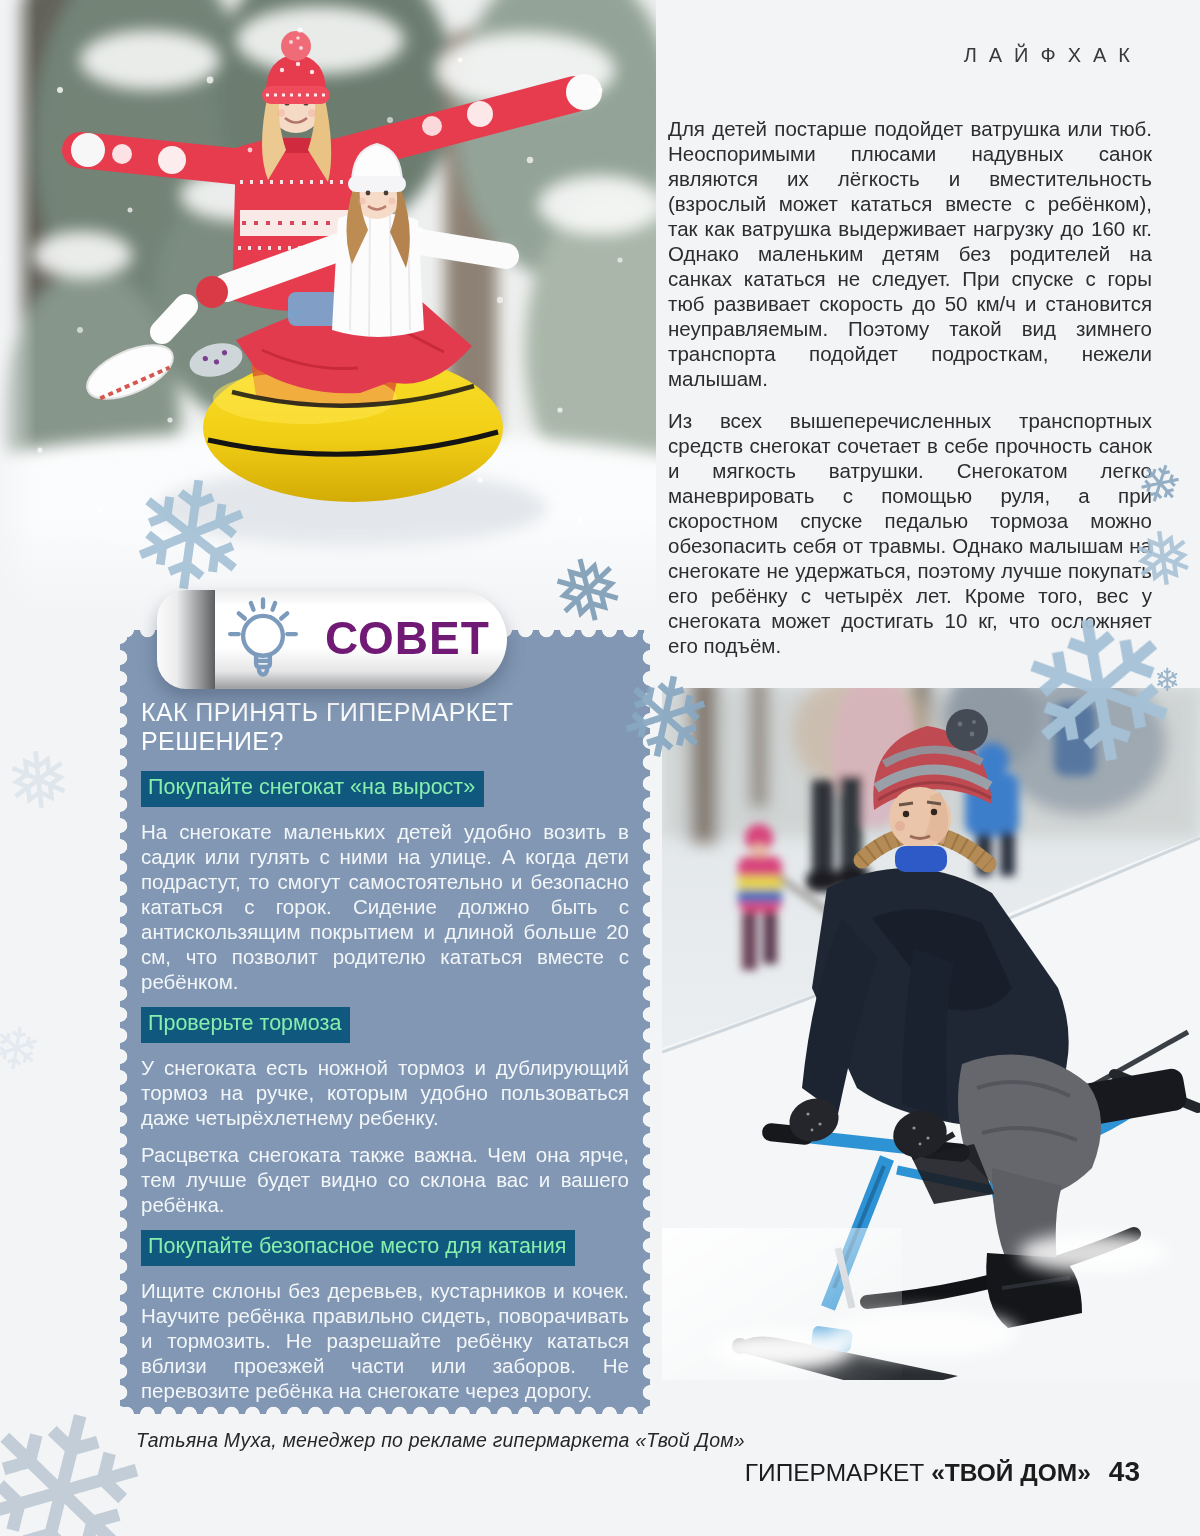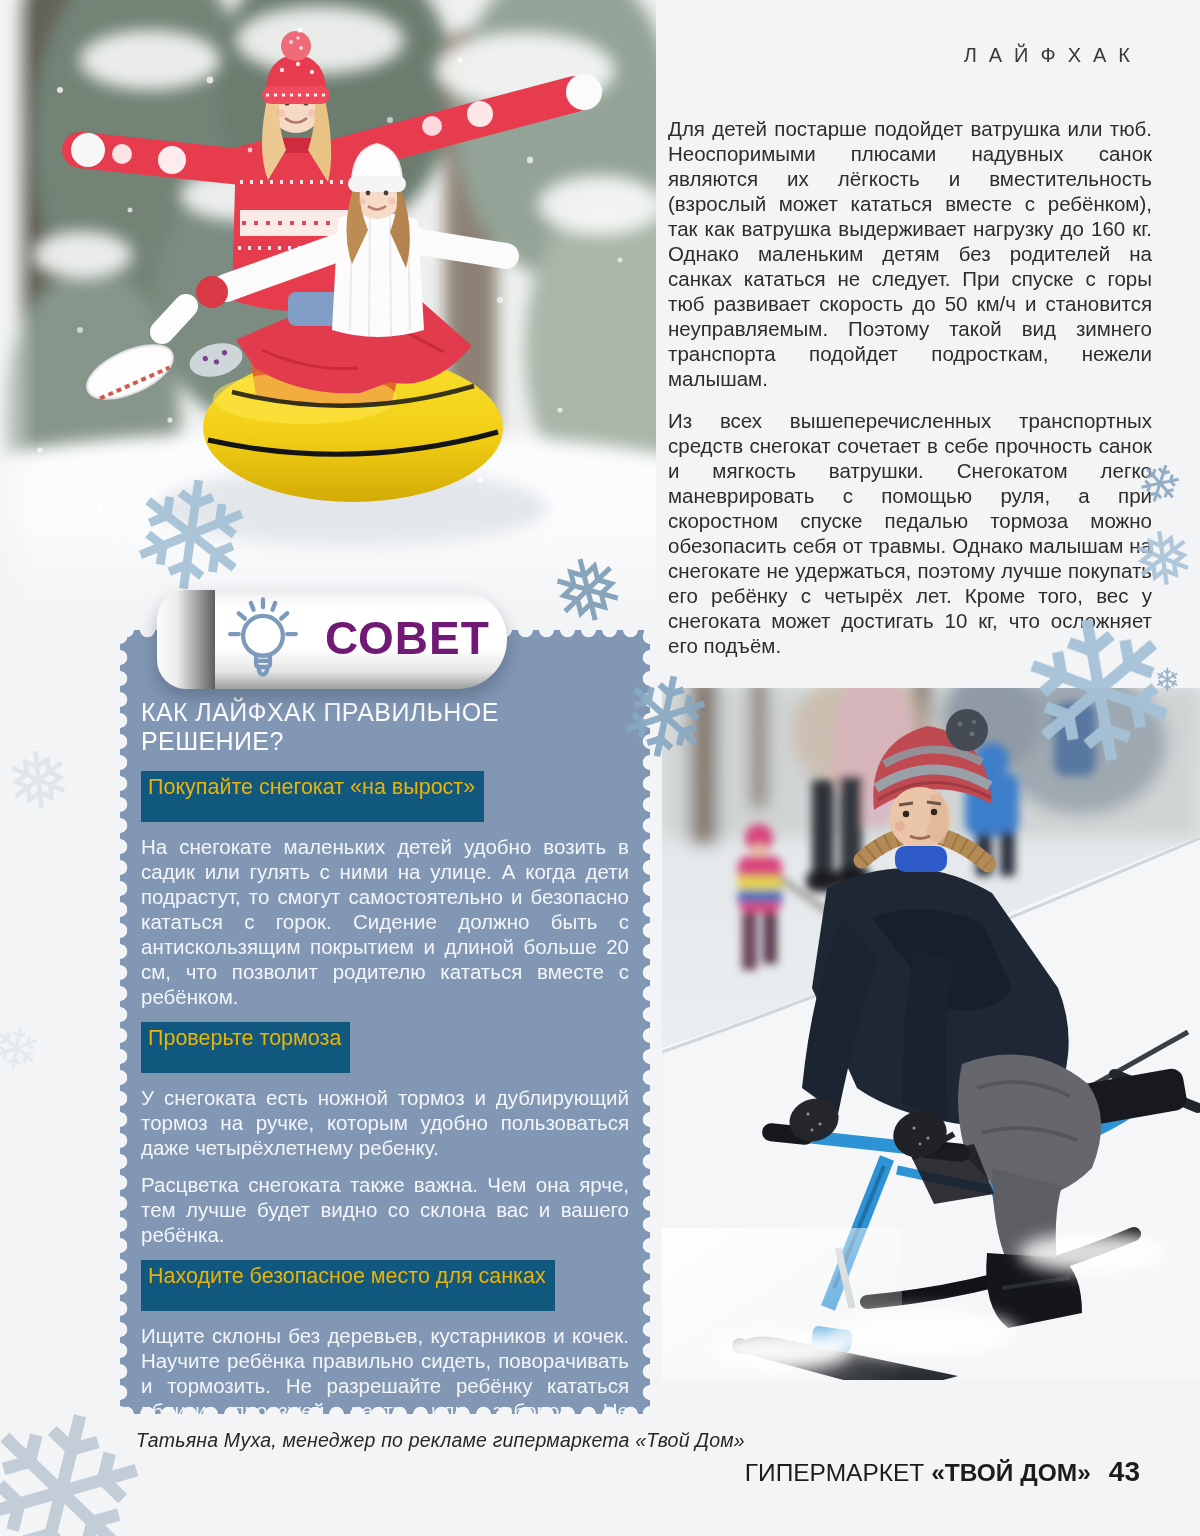--- a/index.html
+++ b/index.html
@@ -47,22 +47,22 @@
     background-size:16px 21px;background-repeat:repeat-y;}
   .perf.r{top:-4px;bottom:-4px;right:-8px;width:16px;
     background-image:radial-gradient(circle at 8px 10.5px,#f3f4f6 7px,rgba(243,244,246,0) 7.6px);
     background-size:16px 21px;background-repeat:repeat-y;}
 
   .advice-inner{position:absolute;inset:0;padding:0 21px;box-sizing:border-box;overflow:hidden;}
   .advice-title{
     margin-top:68px;color:#fbfcfd;font-size:25px;letter-spacing:.4px;font-weight:400;
   }
   .tip-h{
-    display:inline-block;margin-top:15px;background:#11587e;color:#eab308;
-    font-size:21.5px;line-height:26px;padding:3px 9px 22px 7px;
+    display:inline-block;margin-top:15px;background:#11587e;color:#86efac;
+    font-size:21.5px;line-height:26px;padding:3px 9px 7px 7px;
   }
   .tip-h.gap{margin-top:13px;}
   .tip-p{
     margin:12px 0 0 0;color:#f3f6f9;font-size:20.5px;line-height:25px;text-align:justify;
   }
 
   
   .scroll-banner{
     position:absolute;left:157px;top:590px;width:350px;height:99px;z-index:6;
     filter:drop-shadow(0 9px 9px rgba(45,55,75,.33));
@@ -271,31 +271,31 @@
     <p>Для детей постарше подойдет ватрушка или тюб. Неоспоримыми плюсами надувных санок являются их лёгкость и вместительность (взрослый может кататься вместе с ребёнком), так как ватрушка выдерживает нагрузку до 160 кг. Однако маленьким детям без родителей на санках кататься не следует. При спуске с горы тюб развивает скорость до 50 км/ч и становится неуправляемым. Поэтому такой вид зимнего транспорта подойдет подросткам, нежели малышам.</p>
     <p>Из всех вышеперечисленных транспортных средств снегокат сочетает в себе прочность санок и мягкость ватрушки. Снегокатом легко маневрировать с помощью руля, а при скоростном спуске педалью тормоза можно обезопасить себя от травмы. Однако малышам на снегокате не удержаться, поэтому лучше покупать его ребёнку с четырёх лет. Кроме того, вес у снегоката может достигать 10 кг, что осложняет его подъём.</p>
   </div>
 
   <div class="advice">
     <div class="perf t"></div>
     <div class="perf b"></div>
     <div class="perf l"></div>
     <div class="perf r"></div>
     <div class="advice-inner">
-      <div class="advice-title">КАК ЛАЙФХАК ПРАВИЛЬНОЕ РЕШЕНИЕ?</div>
+      <div class="advice-title">КАК ПРИНЯТЬ ГИПЕРМАРКЕТ РЕШЕНИЕ?</div>
 
       <div><span class="tip-h">Покупайте снегокат «на вырост»</span></div>
       <p class="tip-p">На снегокате маленьких детей удобно возить в садик или гулять с ними на улице. А когда дети подрастут, то смогут самостоятельно и безопасно кататься с горок. Сидение должно быть с антискользящим покрытием и длиной больше 20 см, что позволит родителю кататься вместе с ребёнком.</p>
 
       <div><span class="tip-h gap">Проверьте тормоза</span></div>
       <p class="tip-p">У снегоката есть ножной тормоз и дублирующий тормоз на ручке, которым удобно пользоваться даже четырёхлетнему ребенку.</p>
 
       <p class="tip-p">Расцветка снегоката также важна. Чем она ярче, тем лучше будет видно со склона вас и вашего ребёнка.</p>
 
-      <div><span class="tip-h gap">Находите безопасное место для санках</span></div>
+      <div><span class="tip-h gap">Покупайте безопасное место для катания</span></div>
       <p class="tip-p">Ищите склоны без деревьев, кустарников и кочек. Научите ребёнка правильно сидеть, поворачивать и тормозить. Не разрешайте ребёнку кататься вблизи проезжей части или заборов. Не перевозите ребёнка на снегокате через дорогу.</p>
     </div>
   </div>
 
   <div class="scroll-banner">
     <div class="scroll-body"></div>
     <div class="scroll-curl"></div>
     <svg class="bulb" viewBox="0 0 100 104">
       <g stroke="#7b9abc" stroke-width="5" fill="none" stroke-linecap="round">
         <circle cx="50" cy="46" r="23"></circle>

